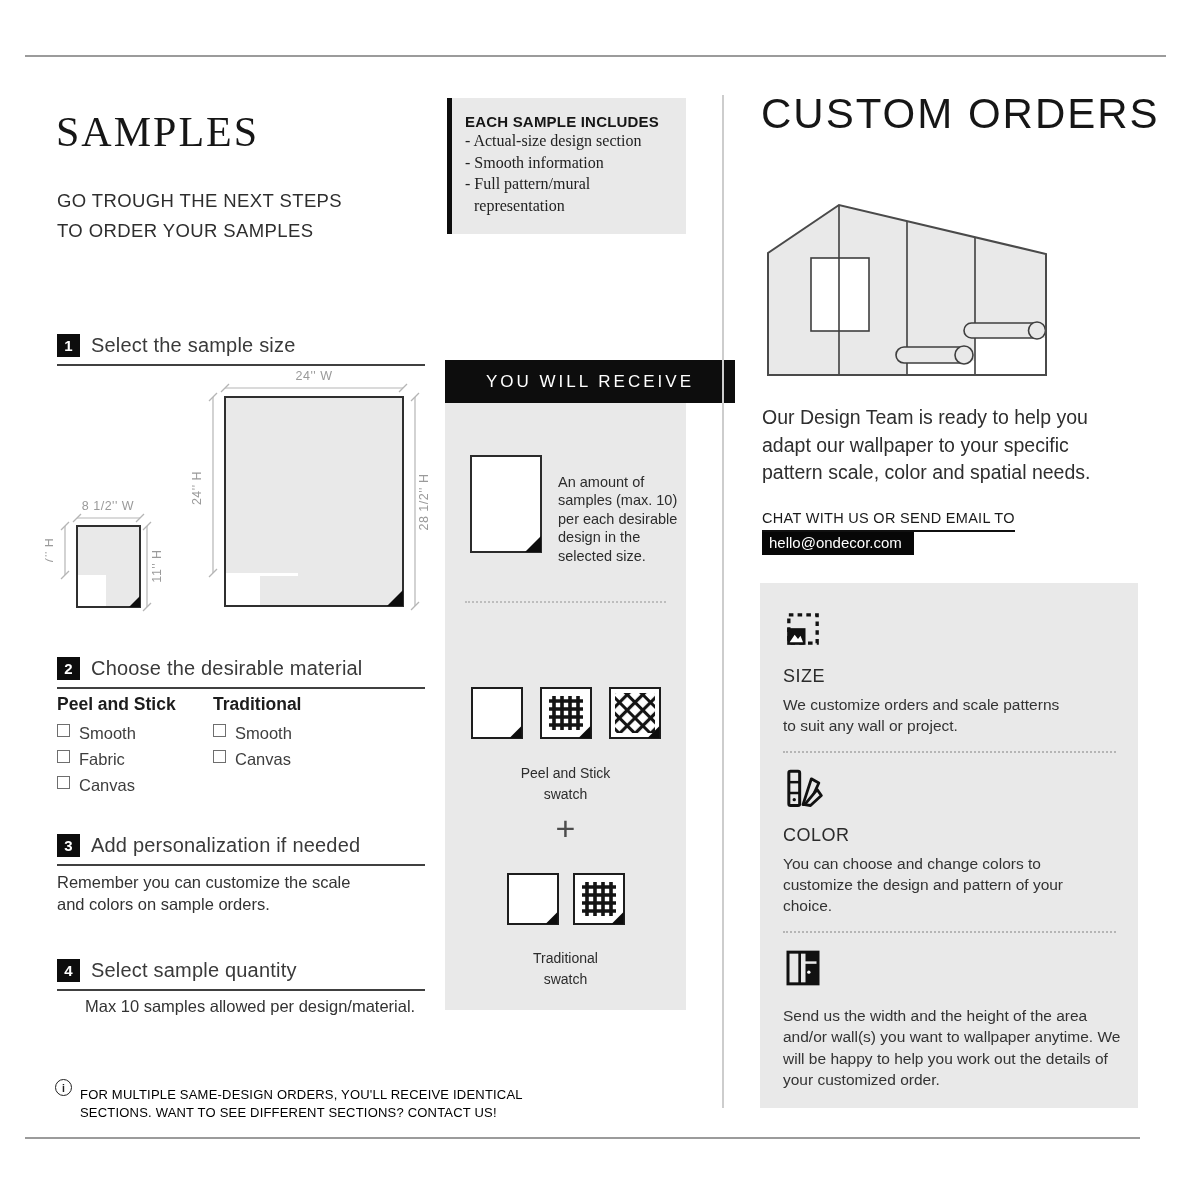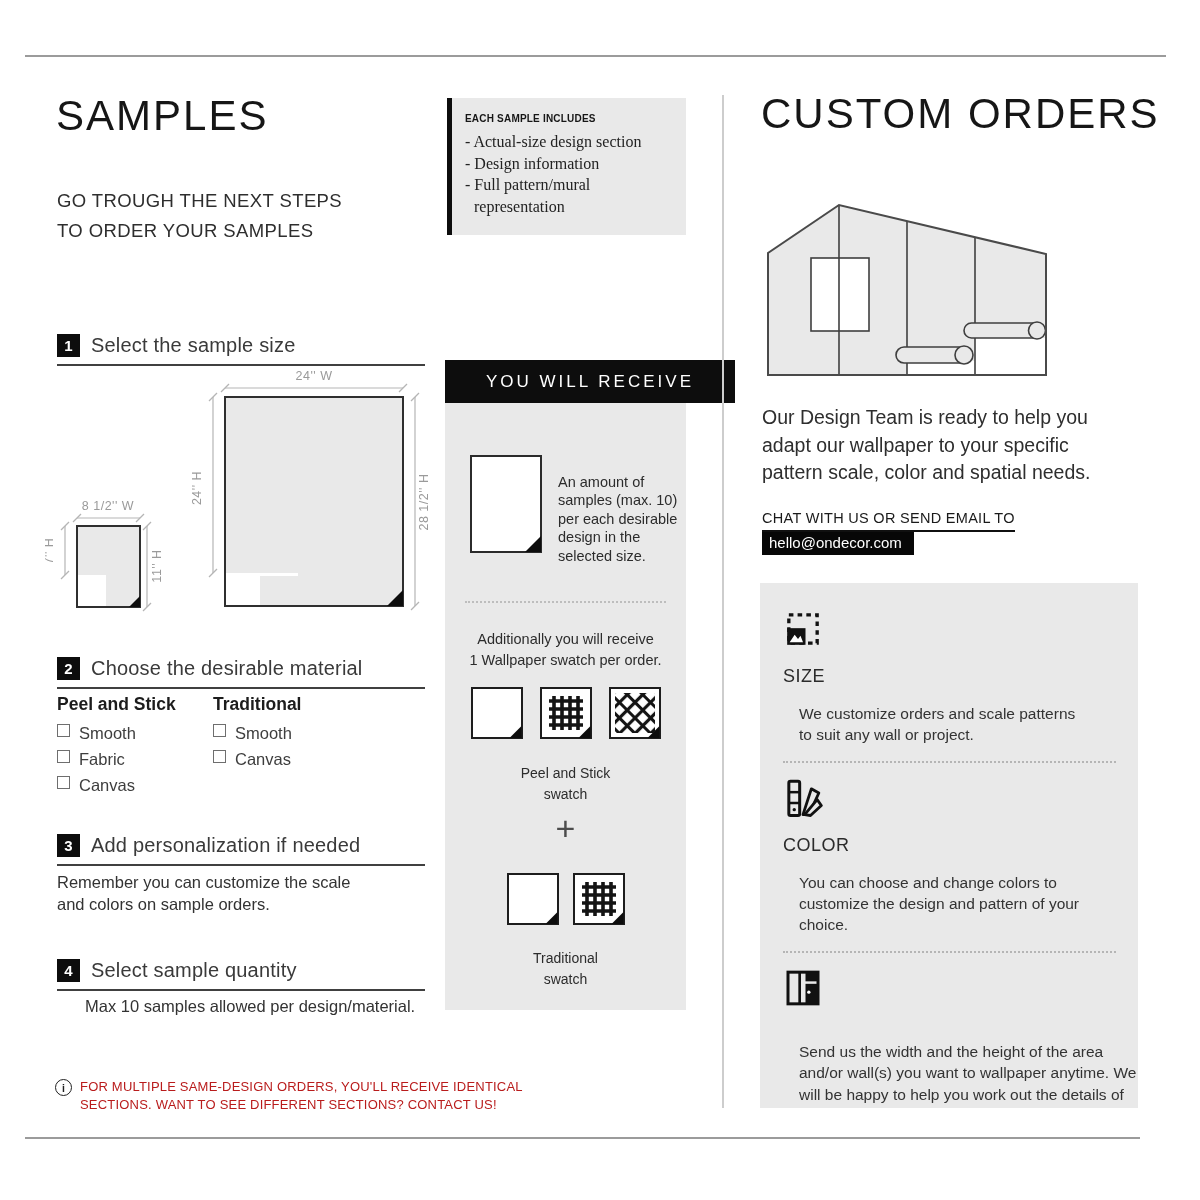--- a/index.html
+++ b/index.html
@@ -15,24 +15,24 @@
          display:flex;align-items:center;justify-content:center;flex:0 0 auto;}
   .step-title{font-size:20px;color:#3a3a3a;letter-spacing:.2px;white-space:nowrap;}
   .body-text{position:absolute;font-size:16.5px;line-height:1.34;color:#333;}
   .mat-col{position:absolute;top:694px;}
   .mat-title{font-size:17.5px;font-weight:700;color:#1c1c1c;margin-bottom:9px;}
   .opt{display:flex;font-size:16.5px;color:#3e3e3e;margin-bottom:7px;}
   .cb{width:11px;height:11px;border:1.5px solid #6e6e6e;margin-right:9px;display:inline-block;background:#fff;}
   .footnote{position:absolute;left:55px;top:1078px;display:flex;gap:8px;align-items:flex-start;}
   .info-circle{width:15px;height:15px;border:1.5px solid #1f1f1f;border-radius:50%;display:flex;
                align-items:center;justify-content:center;font-size:10.5px;font-weight:700;color:#1f1f1f;flex:0 0 auto;margin-top:1px;}
-  .footnote-text{width:470px;font-size:13px;letter-spacing:.2px;line-height:1.38;color:#b91c1c;}
+  .footnote-text{width:470px;font-size:13px;letter-spacing:.2px;line-height:1.38;color:#000000;margin-top:8px;}
   .includes{position:absolute;left:447px;top:98px;width:239px;box-sizing:border-box;background:#e9e9e9;
             border-left:5px solid #0d0d0d;padding:15px 12px 18px 13px;}
-  .includes-title{font-size:10px;font-weight:700;color:#161616;letter-spacing:.2px;margin-bottom:7px;}
+  .includes-title{font-size:15px;font-weight:700;color:#161616;letter-spacing:.2px;}
   .includes-item{font-size:16px;line-height:1.35;color:#222;padding-left:9px;text-indent:-9px;font-family:Liberation Serif, serif;}
   .receive-header{position:absolute;left:445px;top:360px;width:290px;height:43px;background:#0d0d0d;color:#fff;
                   display:flex;align-items:center;justify-content:center;font-size:17px;letter-spacing:3px;}
   .receive-panel{position:absolute;left:445px;top:403px;width:241px;height:607px;background:#e9e9e9;}
   .sheet-icon{position:absolute;left:25px;top:52px;width:68px;height:94px;background:#fff;border:2px solid #2b2b2b;}
   .fold{position:absolute;right:-1px;bottom:-1px;background:#0d0d0d;clip-path:polygon(100% 0,100% 100%,0 100%);}
   .fold16{width:16px;height:16px;} .fold12{width:12px;height:12px;}
   .samples-note{position:absolute;left:113px;top:70px;width:130px;font-size:14.5px;line-height:1.27;color:#2c2c2c;}
   .dotted{border-top:2px dotted #bdbdbd;}
   .rp-dotted{position:absolute;left:20px;top:198px;width:201px;}
@@ -43,33 +43,33 @@
   .plus{position:absolute;left:0;width:100%;top:408px;text-align:center;font-size:34px;font-weight:300;color:#4c4c4c;line-height:1;}
   .vdivider{position:absolute;left:722px;top:95px;width:1.5px;height:1013px;background:#cdcdcd;}
   .intro{position:absolute;left:762px;top:404px;width:368px;font-size:19.5px;line-height:1.42;color:#2e2e2e;}
   .chat{position:absolute;left:762px;top:510px;font-size:14.5px;letter-spacing:.3px;color:#1a1a1a;
         padding-bottom:4px;border-bottom:2px solid #101010;}
   .email{position:absolute;left:762px;top:532px;background:#070707;color:#fff;font-size:15px;padding:2px 12px 4px 7px;}
   .card{position:absolute;left:760px;top:583px;width:378px;height:525px;background:#e9e9e9;box-sizing:border-box;
         padding:26px 22px 0 23px;overflow:hidden;}
   .card-icon{width:40px;height:40px;margin-bottom:13px;}
   .card-h{font-size:18px;letter-spacing:.5px;color:#2b2b2b;margin:0 0 7px 0;font-weight:400;}
-  .card-p{font-size:15.5px;line-height:1.36;color:#333;margin:16px;}
+  .card-p{font-size:15.5px;line-height:1.36;color:#333;margin:0;}
   .card-div{border-top:2px dotted #b5b5b5;margin:15px 0;}
   .dimlabel{font-size:12.5px;fill:#9a9a9a;letter-spacing:.5px;font-family:"Liberation Sans",sans-serif;}
 </style>
 </head>
 <body>
 
 <div class="page">
 
   <div class="rule" style="left:25px;top:55px;width:1141px;"></div>
   <div class="rule" style="left:25px;top:1137px;width:1115px;"></div>
 
-  <div class="big-title" style="left:56px;top:92px;">SAMPLES</div>
+  <div class="big-title" style="left:56px;top:108px;font-family:Liberation Serif, serif;">SAMPLES</div>
   <div class="subtitle" style="left:57px;top:186px;">
     <span>GO TROUGH THE NEXT STEPS</span><br>
     <span>TO ORDER YOUR SAMPLES</span>
   </div>
 
   <div class="step" style="top:334px;">
     <span class="badge">1</span>
     <span class="step-title">Select the sample size</span>
   </div>
 
@@ -162,36 +162,32 @@
   <div class="body-text" style="left:57px;top:995px;white-space:nowrap;margin-left:28px;">Max 10 samples allowed per design/material.</div>
 
   <div class="footnote">
     <span class="info-circle">i</span>
     <span class="footnote-text">FOR MULTIPLE SAME-DESIGN ORDERS, YOU'LL RECEIVE IDENTICAL SECTIONS. WANT TO SEE DIFFERENT SECTIONS? CONTACT US!</span>
   </div>
 
   <div class="includes">
     <div class="includes-title">EACH SAMPLE INCLUDES</div>
     <div class="includes-item">- Actual-size design section</div>
-    <div class="includes-item">- Design information</div>
+    <div class="includes-item">- Smooth information</div>
     <div class="includes-item">- Full pattern/mural representation</div>
   </div>
 
   <div class="receive-header">YOU WILL RECEIVE</div>
 
   <div class="receive-panel">
     <div class="sheet-icon">
         <i class="fold fold16"></i>
       </div>
     <div class="samples-note">An amount of samples (max. 10) per each desirable design in the selected size.</div>
     <div class="dotted rp-dotted"></div>
-    <div class="rp-add">
-      <span>Additionally you will receive</span><br>
-      <span>1 Wallpaper swatch per order.</span>
-    </div>
 
     <div class="swatch-row" style="top:284px;">
       <div class="swatch">
           <i class="fold fold12"></i>
         </div>
       <div class="swatch">
         <svg width="48" height="48" viewBox="0 0 48 48">
             <path d="M12 7 V41 M20 7 V41 M28 7 V41 M36 7 V41 M7 12 H41 M7 20 H41 M7 28 H41 M7 36 H41" stroke="#141414" stroke-width="3.6" fill="none"></path>
           </svg>
         <i class="fold fold12"></i>

